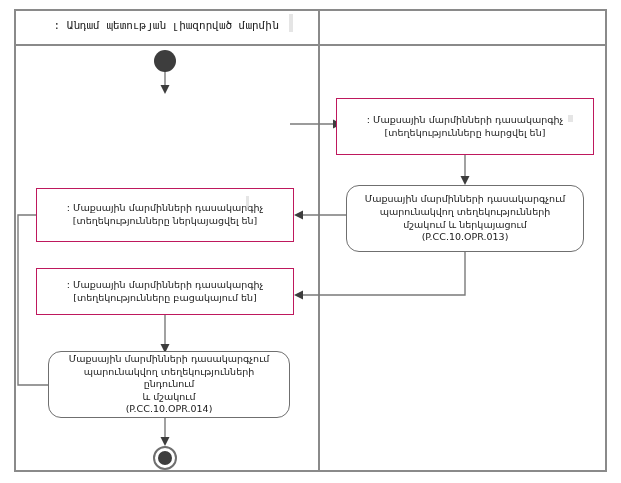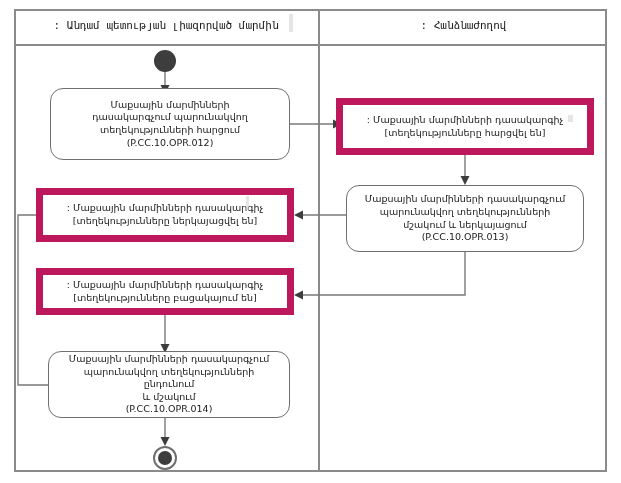--- a/index.html
+++ b/index.html
@@ -86,21 +86,21 @@
   
   .action {
     border: 1px solid #6f6f6f;
     border-radius: 13px;
     font-size: 9.5px;
     padding: 2px 8px;
   }
 
   
   .object {
-    border: 7px solid #be185d;
+    border: 1px solid #be185d;
     border-radius: 0;
     font-size: 9.5px;
     padding: 2px 8px;
   }
 
   .node-text { display: block; white-space: pre-line; }
 
   
   .initial-node {
     position: absolute;
@@ -156,21 +156,20 @@
 </head>
 <body>
 
 <div id="diagram-root">
 
   <div class="frame"></div>
   <div class="lane-divider"></div>
   <div class="header-divider"></div>
 
   <div id="lane-title-left" class="lane-title">: Անդամ պետության լիազորված մարմին</div>
-  <div id="lane-title-right" class="lane-title">: Հանձնաժողով</div>
 
   <svg id="edges" viewBox="0 0 621 483" xmlns="http://www.w3.org/2000/svg">
 
     <path class="edge-line" d="M165,71 L165,88"></path>
     <polygon class="edge-head" points="165,94 160.5,85 169.5,85"></polygon>
 
     <path class="edge-line" d="M290,124 L336,124"></path>
     <polygon class="edge-head" points="342,124 333,119.5 333,128.5"></polygon>
 
     <path class="edge-line" d="M465,155 L465,179"></path>
@@ -187,26 +186,20 @@
 
     <path class="edge-line" d="M165,315 L165,347"></path>
     <polygon class="edge-head" points="165,353 160.5,344 169.5,344"></polygon>
 
     <path class="edge-line" d="M165,418 L165,440"></path>
     <polygon class="edge-head" points="165,446 160.5,437 169.5,437"></polygon>
   </svg>
 
   <div class="initial-node" style="left:154px; top:50px;"></div>
 
-  <div class="node action" style="left:50px; top:88px; width:240px; height:72px;">
-    <span class="node-text">Մաքսային մարմինների
-դասակարգչում պարունակվող
-տեղեկությունների հարցում
-(P.CC.10.OPR.012)</span>
-  </div>
 
   <div class="node object" style="left:336px; top:98px; width:258px; height:57px;">
     <span class="node-text">: Մաքսային մարմինների դասակարգիչ
 [տեղեկությունները հարցվել են]</span>
   </div>
 
   <div class="node action" style="left:346px; top:185px; width:238px; height:67px;">
     <span class="node-text">Մաքսային մարմինների դասակարգչում
 պարունակվող տեղեկությունների
 մշակում և ներկայացում

